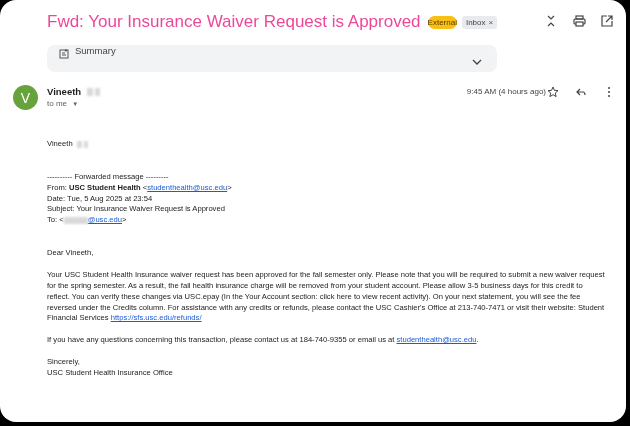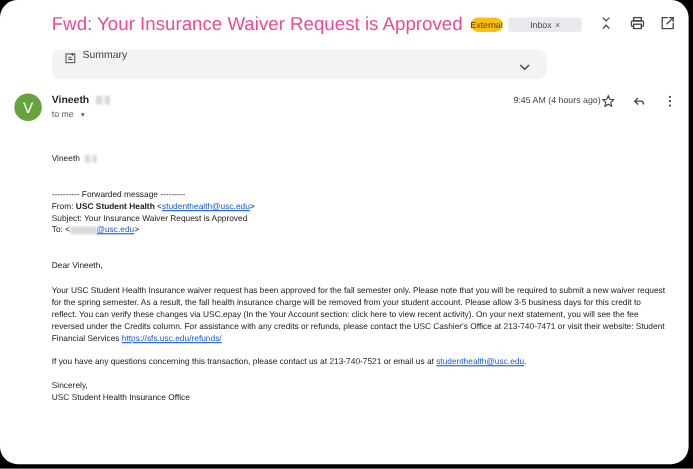--- a/index.html
+++ b/index.html
@@ -12,21 +12,21 @@
     background: #fff; border-radius: 16px; overflow: hidden;
   }
   .subject-row { position: absolute; left: 47px; top: 12px; display: flex; align-items: center; }
   .subject { font-size: 17px; color: #ec4899; letter-spacing: 0; }
   .badge-ext {
     margin-left: 7px; background: #f9bf12; color: #5b3b00; font-size: 8px;
     padding: 2px 0; border-radius: 8px;
   }
   .badge-inbox {
     margin-left: 5px; background: #e8eaed; color: #444; font-size: 8px;
-    padding: 2px 20px; border-radius: 3px; display: flex; align-items: center; gap: 3px;
+    padding: 2px 4px; border-radius: 3px; display: flex; align-items: center; gap: 3px;
   }
   .badge-inbox .x { font-size: 8px; color: #555; cursor: pointer; }
   .top-icons { position: absolute; right: 12px; top: 14px; display: flex; gap: 14px; }
   .ico { width: 14px; height: 14px; display: flex; align-items: center; justify-content: center; color: #444; cursor: pointer; }
   .summary {
     position: absolute; left: 47px; top: 45px; width: 450px; height: 27px;
     background: #f1f3f4; border-radius: 8px; display: flex; 
   }
   .summary .lbl { font-size: 9.5px; color: #444; margin-left: 6px; }
   .summary .sicon { margin-left: 12px; }
@@ -135,33 +135,34 @@
       <span class="blur" style="width:4px;height:7px;"></span>
     </p>
     <div class="gap"></div>
       <div class="gap"></div>
     <p>---------- Forwarded message ---------</p>
     <p>
       <span>From:</span>
       <b>USC Student Health</b>
       &lt;<a>studenthealth@usc.edu</a>&gt;
     </p>
+    <p>Date: Tue, 5 Aug 2025 at 23:54</p>
     <p>Subject: Your Insurance Waiver Request is Approved</p>
     <p>
       <span>To:</span>
       &lt;<span class="blur" style="width:24px;height:7px;"></span><a>@usc.edu</a>&gt;
     </p>
     <div class="gap"></div>
       <div class="gap"></div>
     <p>Dear Vineeth,</p>
     <div class="gap"></div>
     <p>
       <span>Your USC Student Health Insurance waiver request has been approved for the fall semester only. Please note that you will be required to submit a new waiver request for the spring semester. As a result, the fall health insurance charge will be removed from your student account. Please allow 3-5 business days for this credit to reflect. You can verify these changes via USC.epay (In the Your Account section: click here to view recent activity). On your next statement, you will see the fee reversed under the Credits column. For assistance with any credits or refunds, please contact the USC Cashier's Office at 213-740-7471 or visit their website: Student Financial Services </span><a>https://sfs.usc.edu/refunds/</a>
     </p>
     <div class="gap"></div>
     <p>
-      <span>If you have any questions concerning this transaction, please contact us at 213-740-7521 or email us at </span><a>studenthealth@usc.edu</a><span>.</span>
+      <span>If you have any questions concerning this transaction, please contact us at 184-740-9355 or email us at </span><a>studenthealth@usc.edu</a><span>.</span>
     </p>
     <div class="gap"></div>
     <p>Sincerely,</p>
     <p>USC Student Health Insurance Office</p>
   </div>
 </div>
 
 </body></html>

